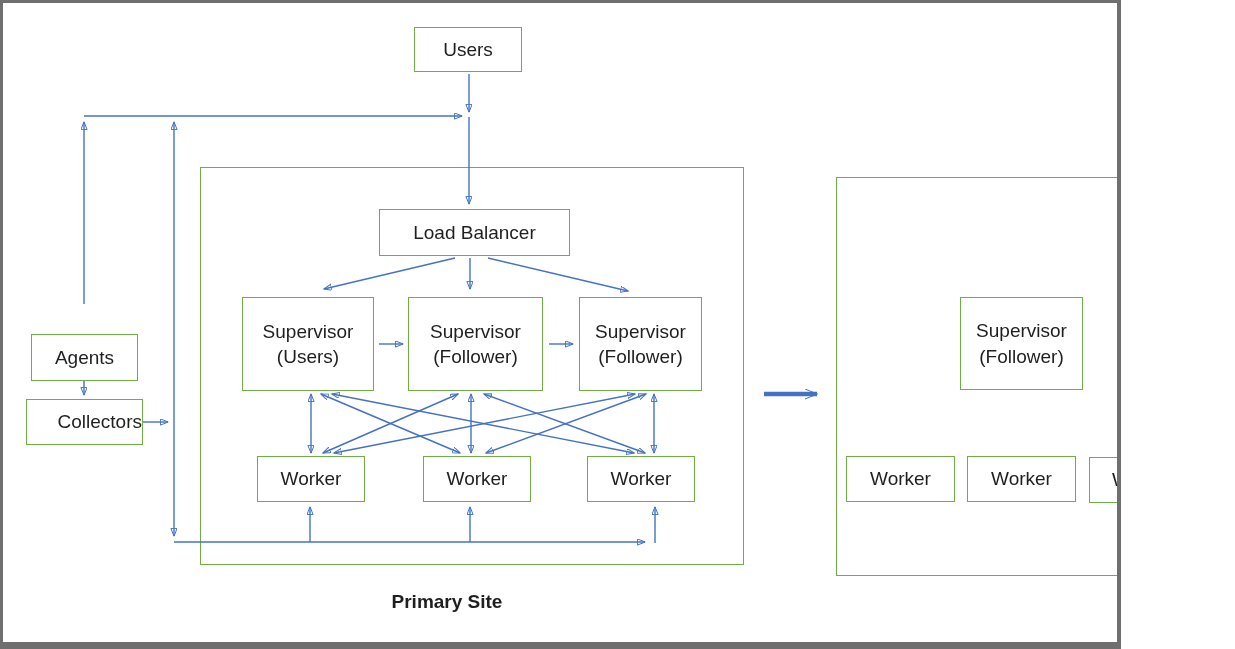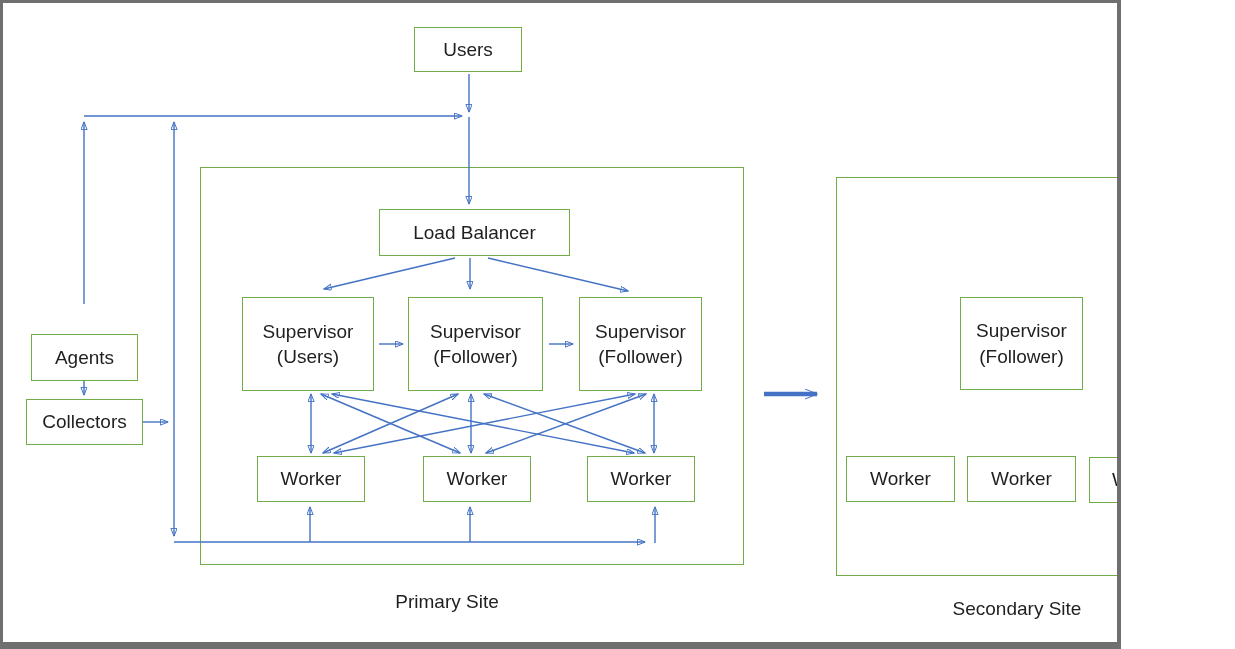--- a/index.html
+++ b/index.html
@@ -56,20 +56,21 @@
     z-index:3;
     white-space:nowrap;
   }
   .site-label{
     position:absolute;
     width:220px;
     text-align:center;
     font-size:19px;
     color:var(--text);
     z-index:3;
+    font-weight:bold;
   }
 </style>
 </head>
 <body>
 
 <div class="canvas">
 
   <div class="container" style="left:200px;top:167px;width:544px;height:398px;"></div>
   <div class="container" style="left:836px;top:177px;width:368px;height:399px;"></div>
 
@@ -127,21 +128,21 @@
   </div>
 
   <div class="node" style="left:379px;top:209px;width:191px;height:47px;">
     <span>Load Balancer</span>
   </div>
 
   <div class="node" style="left:31px;top:306px;width:107px;height:47px;margin-top:28px;">
     <span>Agents</span>
   </div>
 
-  <div class="node" style="left:26px;top:399px;width:117px;height:46px;">
+  <div class="node" style="left:26px;top:399px;width:117px;height:46px;align-items:flex-end;">
     <span>Collectors</span>
   </div>
 
   <div class="node" style="left:242px;top:297px;width:132px;height:94px;">
     <span>Supervisor</span>
     <span>(Users)</span>
   </div>
   <div class="node" style="left:408px;top:297px;width:135px;height:94px;">
     <span>Supervisor</span>
     <span>(Follower)</span>
@@ -170,16 +171,15 @@
     <span>Worker</span>
   </div>
   <div class="node" style="left:967px;top:456px;width:109px;height:46px;">
     <span>Worker</span>
   </div>
   <div class="node" style="left:1089px;top:457px;width:107px;height:46px;">
     <span>Worker</span>
   </div>
 
   <div class="site-label" style="left:337px;top:591px;">Primary Site</div>
-  <div class="site-label" style="left:907px;top:598px;">Secondary Site</div>
 
   <div class="frame"></div>
 </div>
 
 </body></html>

